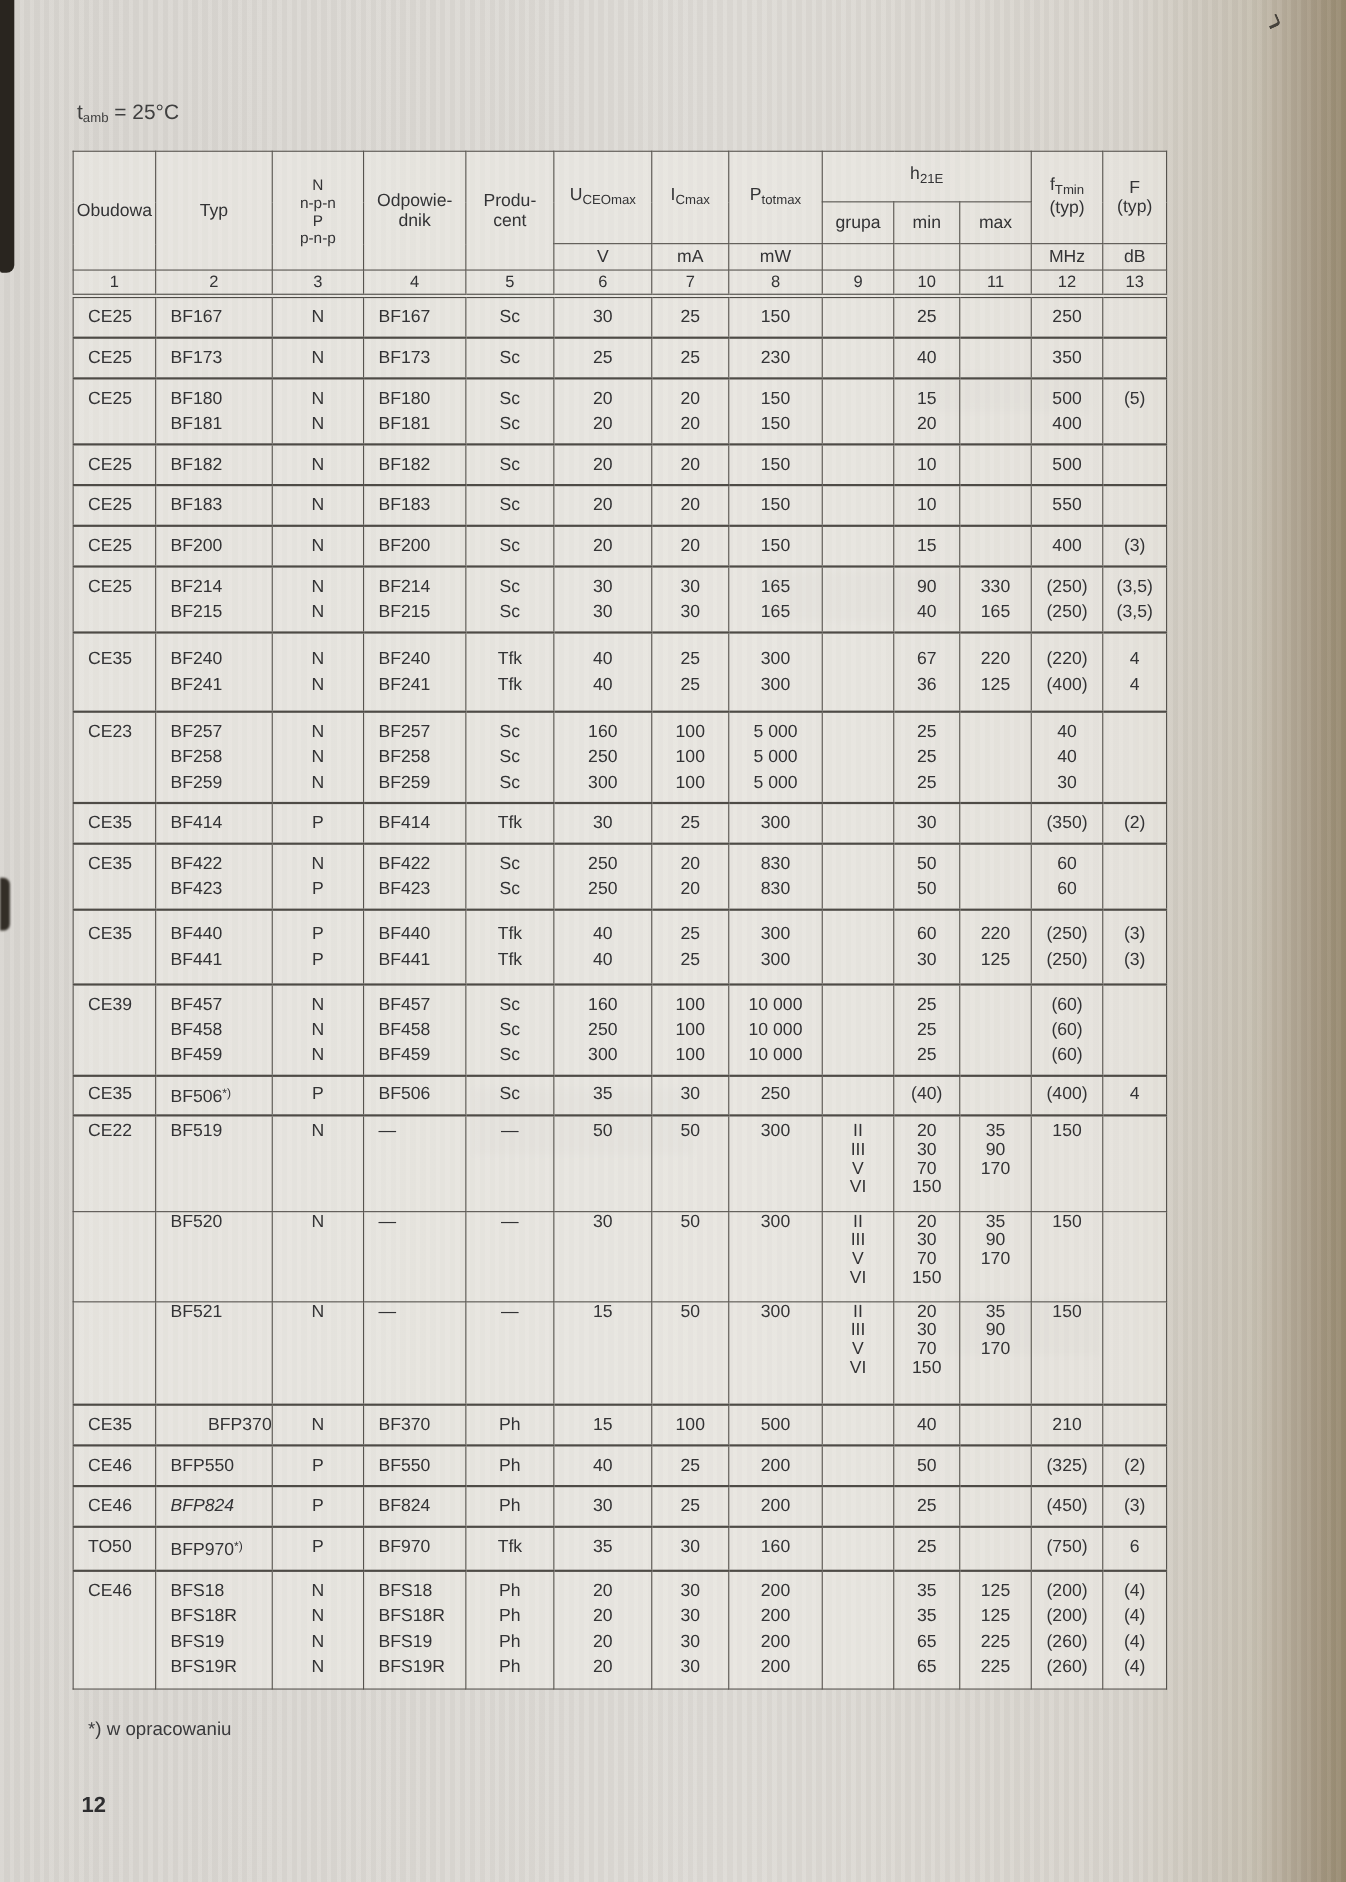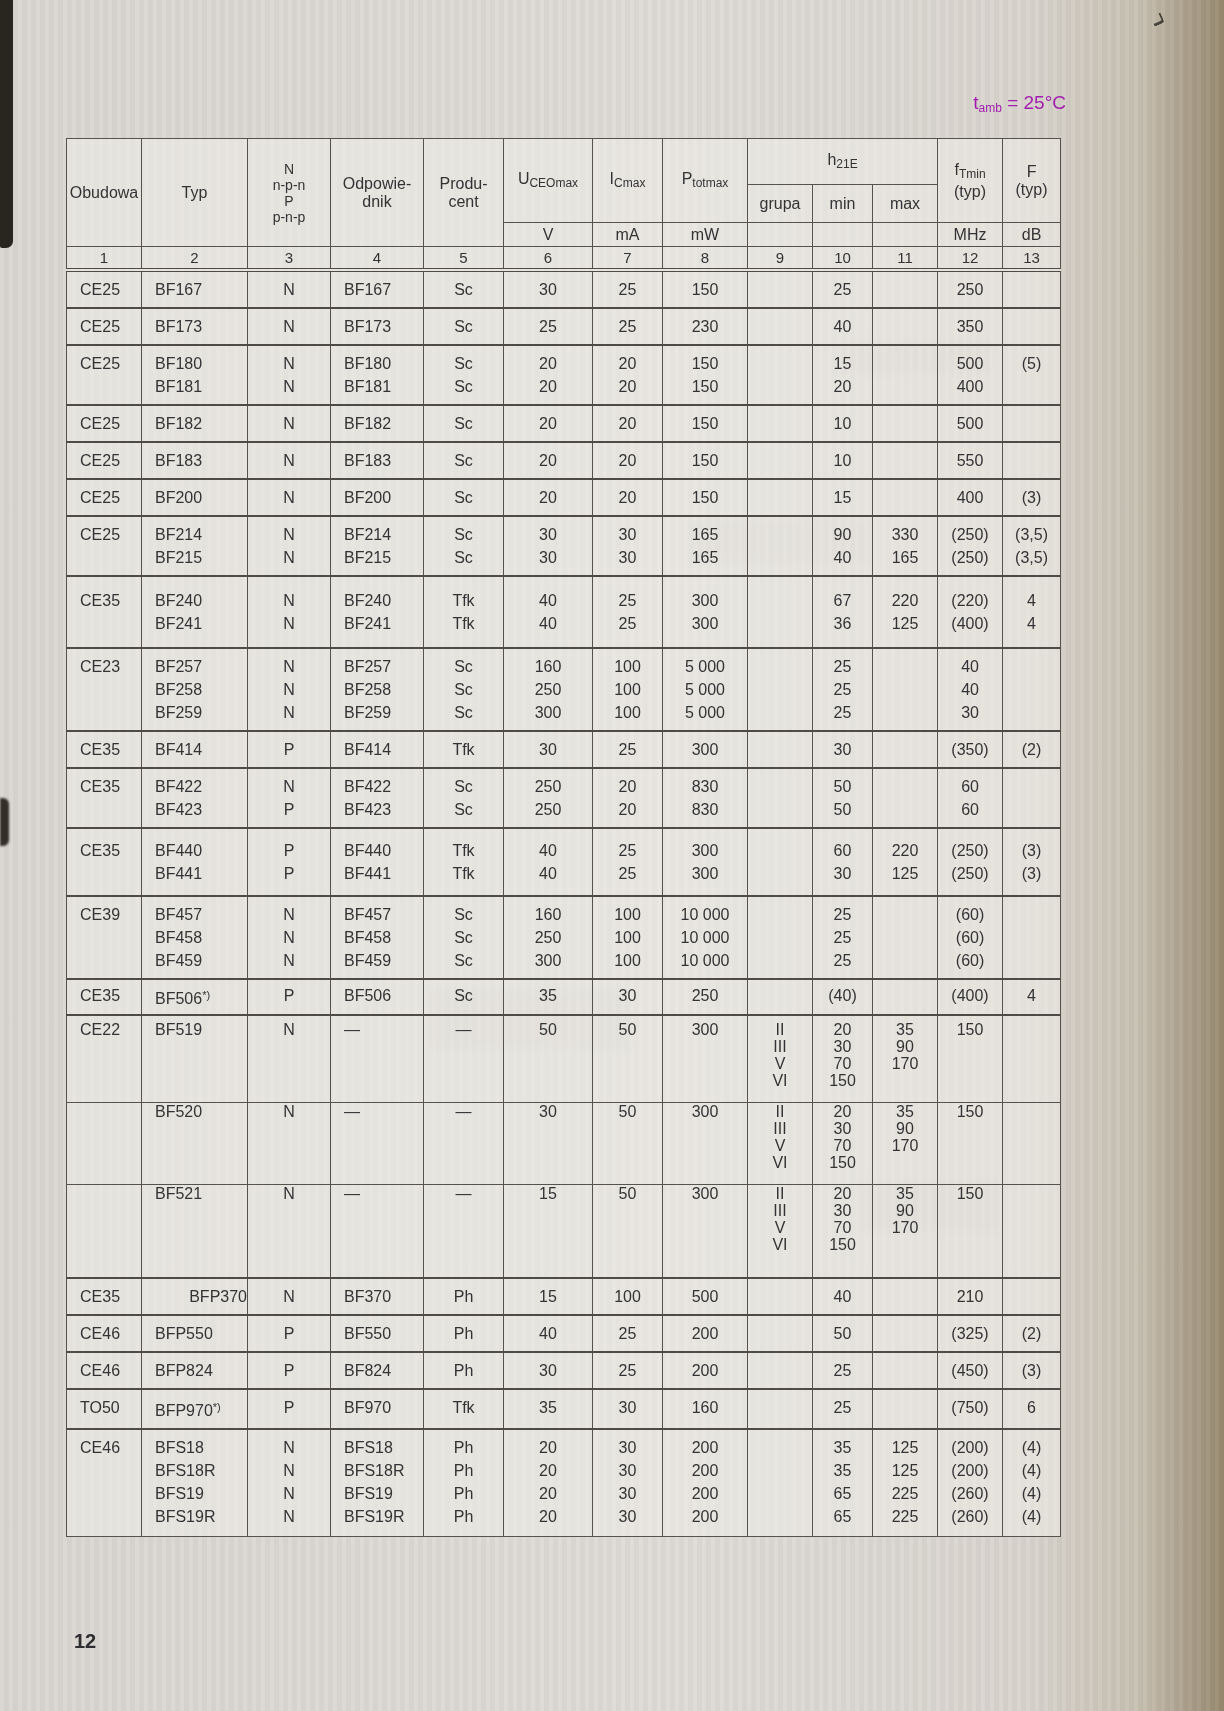--- a/index.html
+++ b/index.html
@@ -18,21 +18,21 @@
     border-radius:0 0 7px 2px;filter:blur(.6px);}
   .blob-left{position:absolute;left:0;top:798px;width:9px;height:48px;background:#332e27;
     border-radius:0 6px 6px 0;filter:blur(1px);}
   .speck{position:absolute;left:1152px;top:14px;width:9px;height:8px;
     border-bottom:3px solid #33302b;border-right:2px solid #33302b;
     transform:rotate(-24deg);border-radius:0 0 4px 0;opacity:.85;}
   .ghost{position:absolute;background:#777;opacity:.055;filter:blur(3px);border-radius:4px;}
 
   .content{position:absolute;left:66px;top:70px;width:1000px;}
   h1{margin:0 0 0 4px;font-size:26px;font-weight:bold;letter-spacing:.4px;color:#2e2e30;}
-  .subtitle{margin:22px 0 0 4px;font-size:19px;color:#a21caf;text-align:right;}
+  .subtitle{margin:22px 0 0 4px;font-size:19px;color:#404040;}
   .subtitle sub, .hc sub{font-size:12px;}
 
   table{border-collapse:collapse;table-layout:fixed;width:994px;margin-top:23px;
     background:rgba(240,238,233,.55);font-size:16px;color:#333335;}
   td{border:1px solid #56534e;vertical-align:top;padding:0;overflow:hidden;}
   thead td{text-align:center;vertical-align:middle;padding:2px 1px;}
   tr.h1{height:46px;} tr.h2{height:38px;} tr.h3{height:24px;} tr.h4{height:22px;}
   .hc{font-size:16px;line-height:18px;}
   .hc.small{font-size:14px;line-height:16px;}
   .pre{white-space:pre-line;}
@@ -934,21 +934,21 @@
           </td>
           <td class="c-mid col-f" style="padding-top: 6px; padding-bottom: 6px;">
             <div class="ln" style="line-height: 23px;">(2)</div>
           </td>
         </tr>
         <tr>
           <td class="c-left col-ob" style="padding-top: 6px; padding-bottom: 6px;">
             <div class="ln" style="line-height: 23px;">CE46</div>
           </td>
           <td class="c-left col-typ" style="padding-top: 6px; padding-bottom: 6px;">
-            <div class="ln" style="line-height: 23px;">BFP824</div>
+            <div class="ln" style="line-height: 23px; font-style: italic;">BFP824</div>
           </td>
           <td class="c-mid col-npn" style="padding-top: 6px; padding-bottom: 6px;">
             <div class="ln" style="line-height: 23px;">P</div>
           </td>
           <td class="c-left col-odp" style="padding-top: 6px; padding-bottom: 6px;">
             <div class="ln" style="line-height: 23px;">BF824</div>
           </td>
           <td class="c-mid col-prod" style="padding-top: 6px; padding-bottom: 6px;">
             <div class="ln" style="line-height: 23px;">Ph</div>
           </td>
@@ -1078,15 +1078,16 @@
           <td class="c-mid col-f" style="padding-top: 6px; padding-bottom: 8px;">
             <div class="ln" style="line-height: 23px;">(4)</div>
             <div class="ln" style="line-height: 23px;">(4)</div>
             <div class="ln" style="line-height: 23px;">(4)</div>
             <div class="ln" style="line-height: 23px;">(4)</div>
           </td>
         </tr>
       </tbody>
   </table>
 
+  <div class="footnote">*) w opracowaniu</div>
 </div>
 
 <div class="pagenum">12</div>
 
 </body></html>

